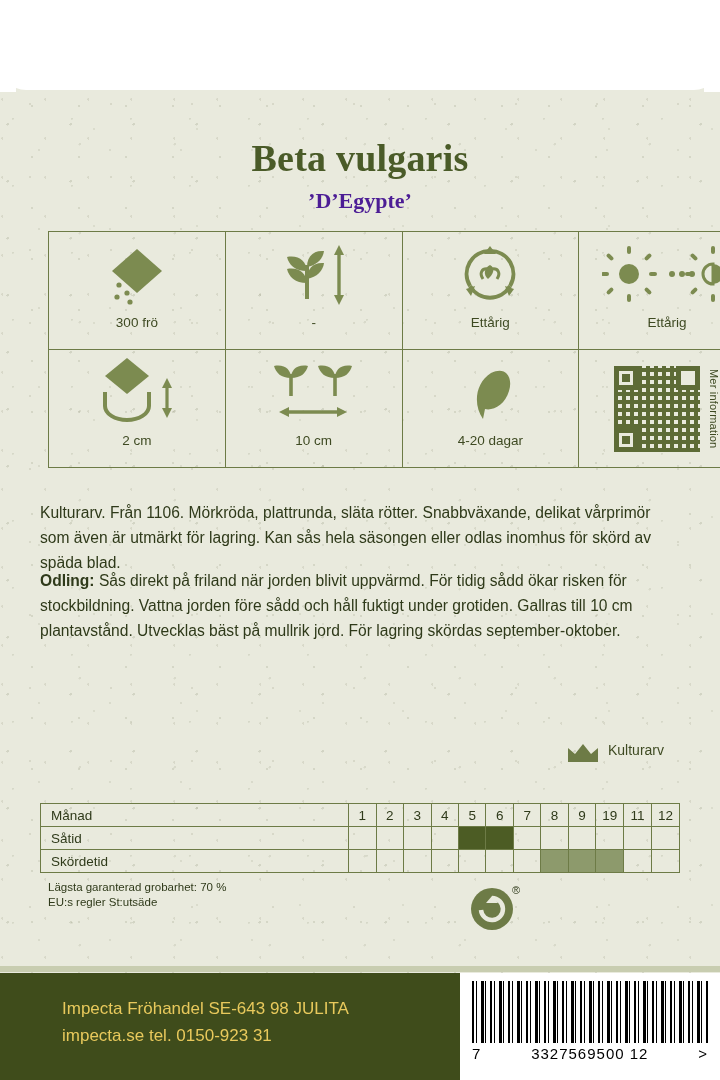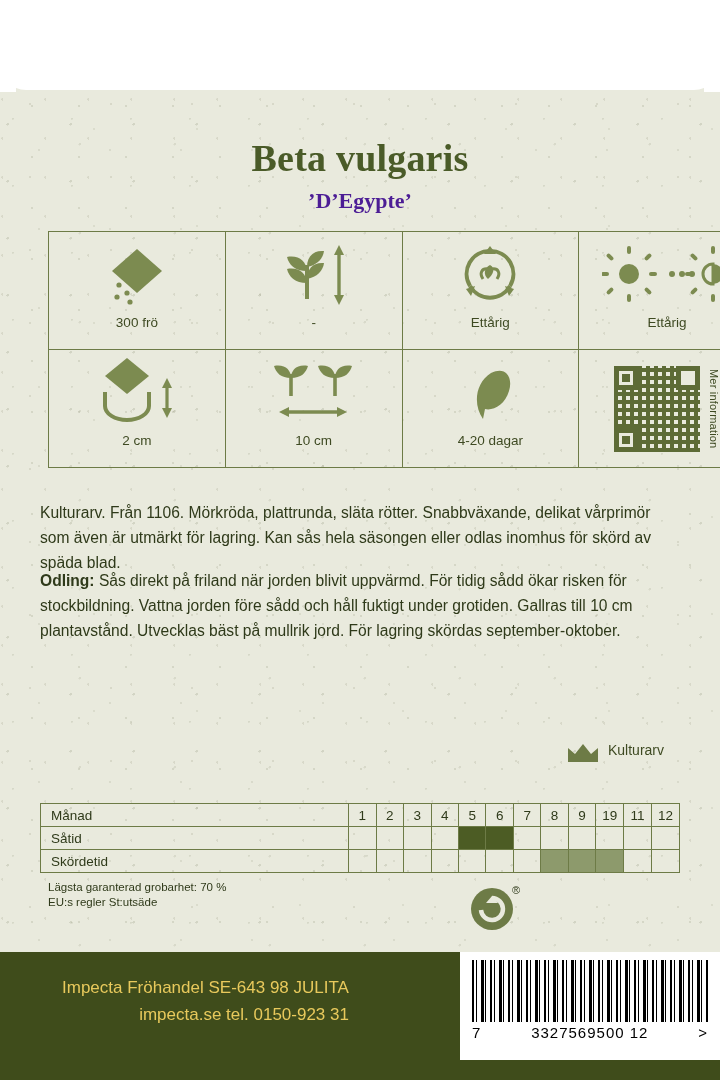--- a/index.html
+++ b/index.html
@@ -245,24 +245,23 @@
     font-size: 11px;
     color: #2f3a1a;
   }
 
   
   .bottom-bar {
     position: absolute;
     left: 0;
     bottom: 0;
     width: 720px;
-    height: 128px;
+    height: 107px;
     background: #3f4c1b;
     z-index: 6;
-    text-align: right;
   }
   .bottom-sep {
     position: absolute;
     left: 0;
     bottom: 108px;
     width: 720px;
     height: 6px;
     background: #c8cdb0;
     z-index: 6;
   }

